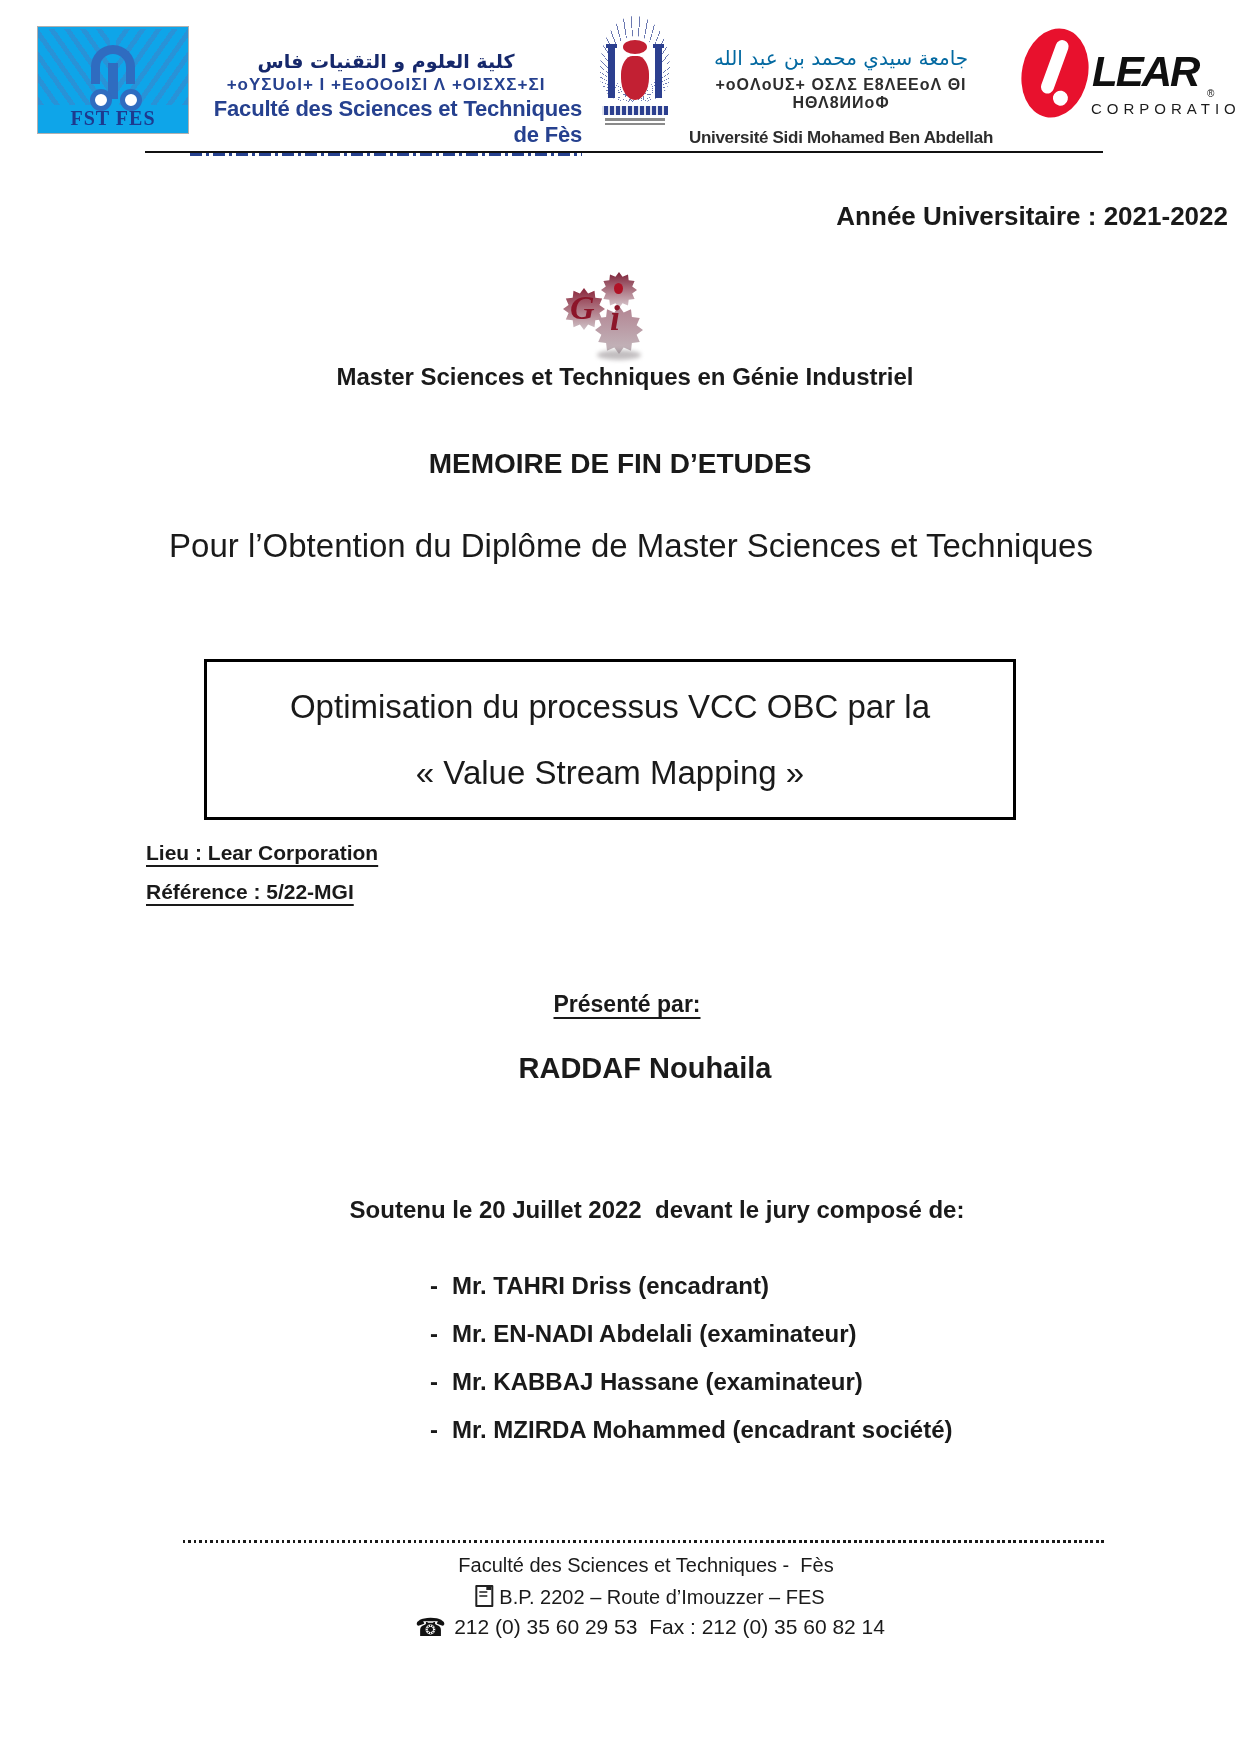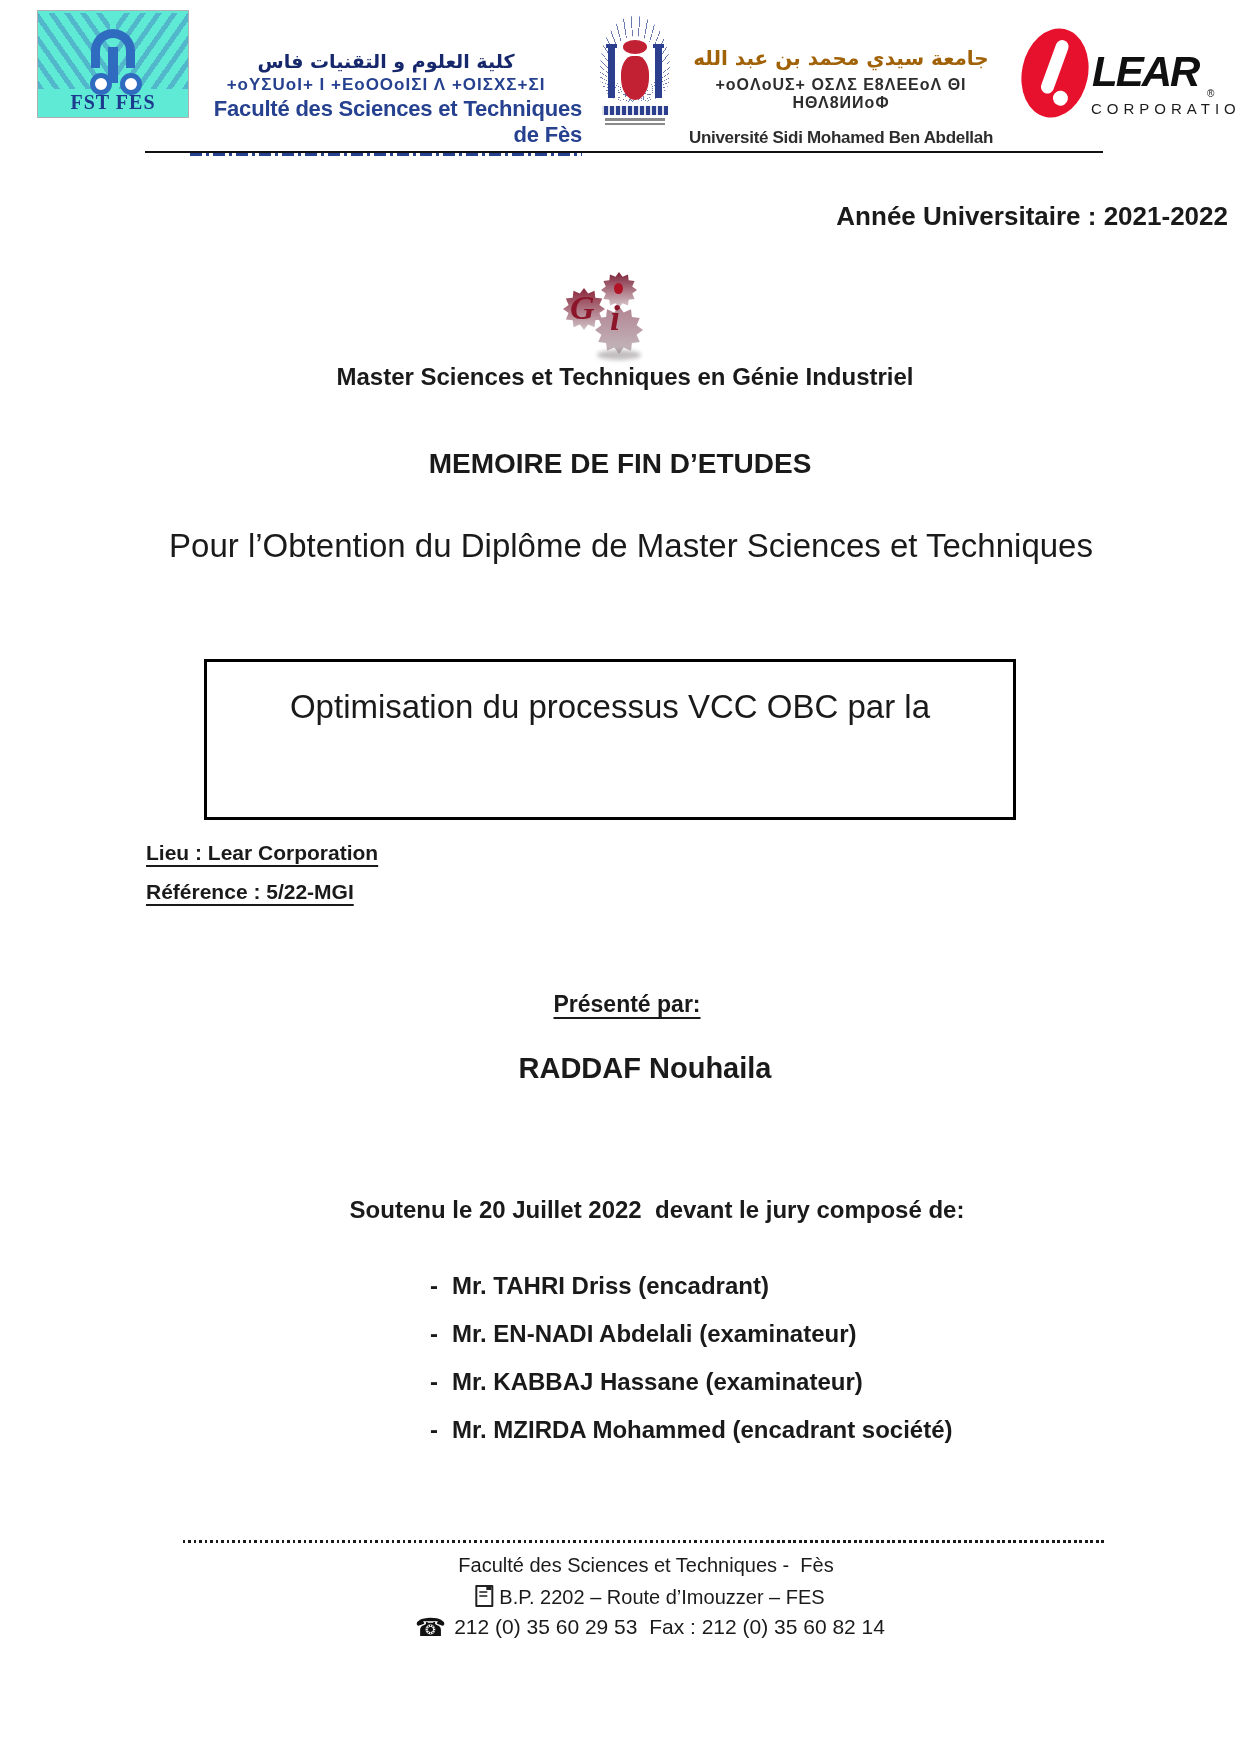--- a/index.html
+++ b/index.html
@@ -2,22 +2,22 @@
 <html style="--ink: #1a1a1a; --fst-blue: #26418f; --fst-navy: #16286b; --logo-blue: #2f6cc0; --usmba-ink: #2d2d2d; --seal-blue: #2c3f8f; --seal-red: #c22033; --lear-red: #e8112d; --gi-maroon: #7d2036; --gi-letter: #8c1529;"><head>
 <meta charset="utf-8">
 <style>
   html,body{margin:0;padding:0;background:#ffffff;}
   .page{position:relative;width:1241px;height:1755px;background:#fff;margin:0 auto;
         font-family:"Liberation Sans",sans-serif;color:var(--ink,#1a1a1a);overflow:hidden;}
   .abs{position:absolute;}
   .cx{position:absolute;transform:translateX(-50%);white-space:nowrap;}
 
   
-  .fst-logo{position:absolute;left:37px;top:10px;width:150px;height:106px;
-            border:1px solid #b0b0b0;background:#5eead4;overflow:hidden;}
+  .fst-logo{position:absolute;left:37px;top:26px;width:150px;height:106px;
+            border:1px solid #b0b0b0;background:#0ea5e9;overflow:hidden;}
   .fst-rays-l,.fst-rays-r{position:absolute;top:2px;width:72px;height:76px;opacity:.85;}
   .fst-rays-l{left:0;background:repeating-linear-gradient(55deg,rgba(70,125,195,.55) 0 5px,rgba(255,255,255,0) 5px 13px);}
   .fst-rays-r{right:0;background:repeating-linear-gradient(-55deg,rgba(70,125,195,.55) 0 5px,rgba(255,255,255,0) 5px 13px);}
   .fst-arch{position:absolute;left:53px;top:18px;width:26px;height:30px;
             border:9px solid var(--logo-blue,#2f6cc0);border-bottom:none;border-radius:22px 22px 0 0;}
   .fst-stem{position:absolute;left:70px;top:36px;width:10px;height:36px;background:var(--logo-blue,#2f6cc0);}
   .fst-foot-l,.fst-foot-r{position:absolute;top:62px;width:12px;height:12px;border-radius:50%;
             border:5px solid var(--logo-blue,#2f6cc0);background:#fff;}
   .fst-foot-l{left:52px;} .fst-foot-r{left:82px;}
   .fst-label{position:absolute;left:0;bottom:3px;width:100%;text-align:center;
@@ -44,21 +44,21 @@
             border-radius:50%;}
   .seal-orn2{position:absolute;left:25px;top:40px;width:28px;height:44px;background:var(--seal-red,#c22033);
             border-radius:42% 42% 50% 50%;
             background-image:radial-gradient(rgba(255,255,255,.4) 14%,transparent 16%);background-size:6px 6px;}
   .seal-band{position:absolute;left:6px;top:90px;width:66px;height:9px;background:var(--seal-blue,#2c3f8f);
             background-image:repeating-linear-gradient(90deg,rgba(255,255,255,.85) 0 2px,transparent 2px 6px);}
   .seal-cap-text{position:absolute;left:9px;top:102px;width:60px;}
   .seal-cap-text div{height:2.5px;background:#8a8a8a;margin-bottom:2px;}
 
   .usmba-text{position:absolute;left:688px;top:46px;width:306px;text-align:center;}
-  .usmba-text .ar{font-family:"DejaVu Sans",sans-serif;font-size:20px;font-weight:bold;color:#a16207;}
+  .usmba-text .ar{font-family:"DejaVu Sans",sans-serif;font-size:20px;font-weight:normal;color:#0369a1;}
   .usmba-text .tif{font-size:16px;color:var(--usmba-ink,#2d2d2d);font-weight:bold;letter-spacing:1px;margin-top:6px;}
   .usmba-text .fr2{font-size:17px;font-weight:bold;color:var(--usmba-ink,#2d2d2d);margin-top:16px;letter-spacing:-0.3px;}
 
   .lear-oval{position:absolute;left:1022px;top:28px;width:66px;height:90px;background:var(--lear-red,#e8112d);
              border-radius:50%;transform:rotate(12deg);}
   .lear-lbar{position:absolute;left:25px;top:11px;width:13px;height:56px;background:#fff;border-radius:7px;transform:rotate(8deg);}
   .lear-ldot{position:absolute;left:36px;top:61px;width:15px;height:15px;background:#fff;border-radius:50%;}
   .lear-word{position:absolute;left:1092px;top:48px;font-size:42px;font-weight:900;font-style:italic;
              letter-spacing:-2px;color:#101010;}
   .lear-reg{position:absolute;left:1207px;top:88px;font-size:10px;color:#101010;}
@@ -182,20 +182,21 @@
     <div class="gi-g">G</div>
     <div class="gi-i">i</div>
   </div>
 
   <div class="cx memoire">MEMOIRE DE FIN D’ETUDES</div>
   <div class="cx program">Master Sciences et Techniques en Génie Industriel</div>
   <div class="cx obtention">Pour l’Obtention du Diplôme de Master Sciences et Techniques</div>
 
   <div class="titlebox">
     <div class="tl">Optimisation du processus VCC OBC par la</div>
+    <div class="tl">« Value Stream Mapping »</div>
   </div>
 
   <div class="abs lieu">Lieu : Lear Corporation</div>
   <div class="abs refline">Référence : 5/22-MGI</div>
 
   <div class="cx presente">Présenté par:</div>
   <div class="cx author">RADDAF Nouhaila</div>
 
   <div class="cx soutenu">Soutenu le 20 Juillet 2022  devant le jury composé de:</div>
 

